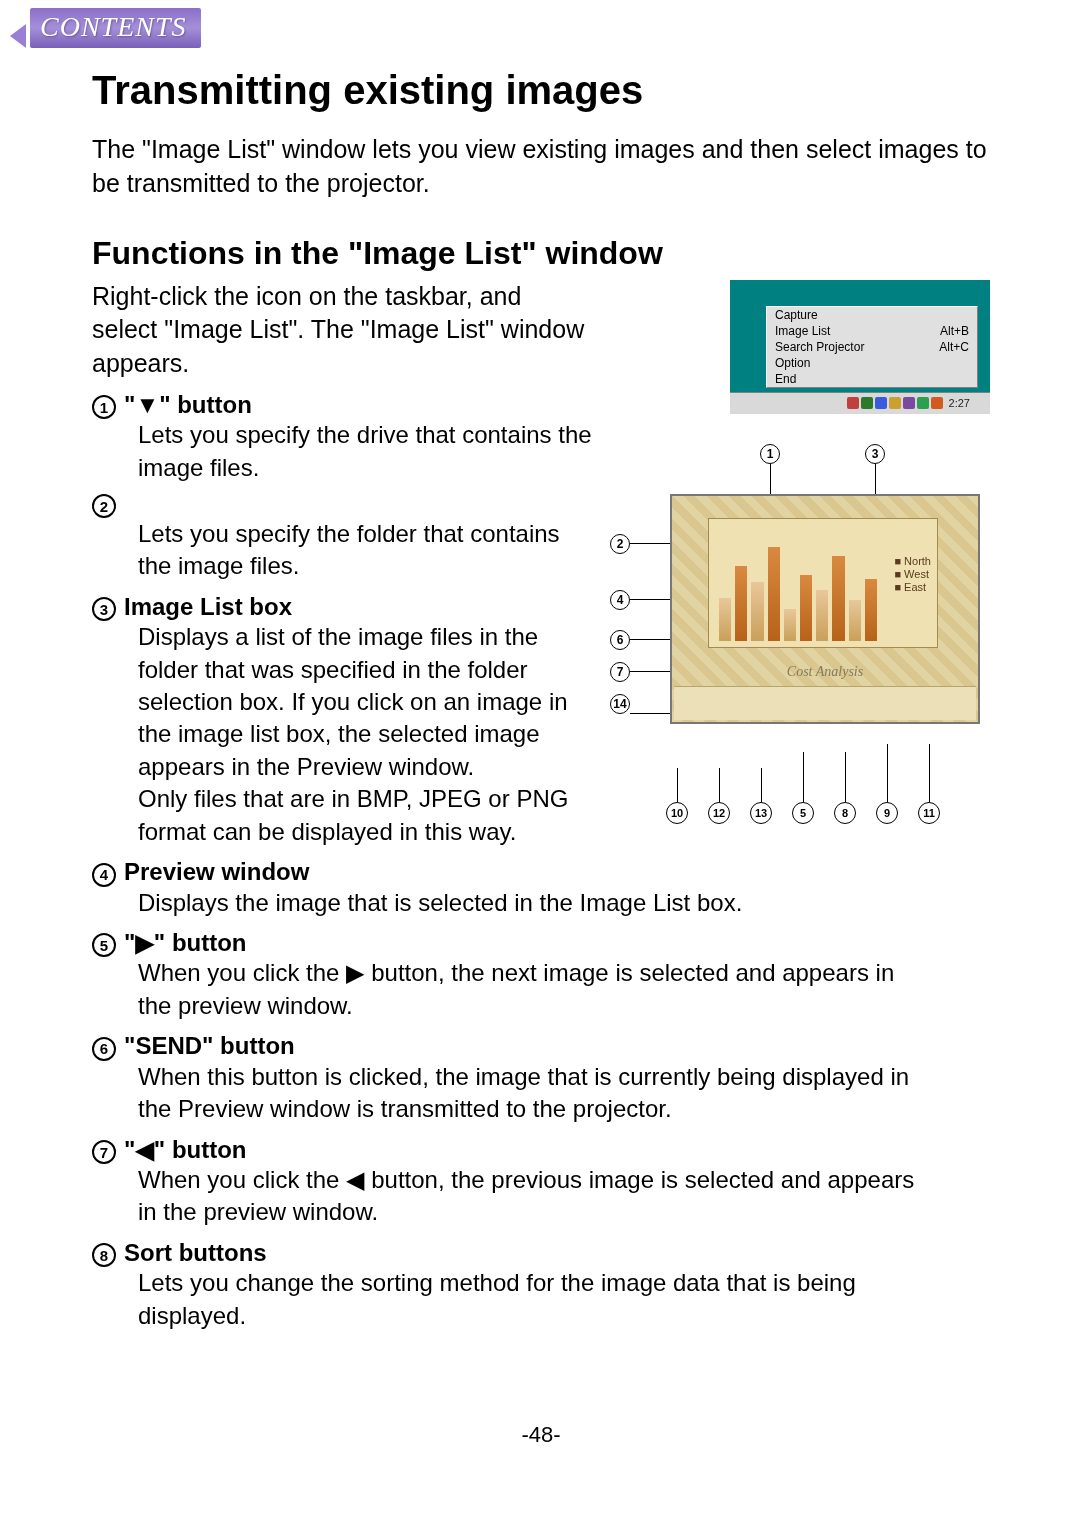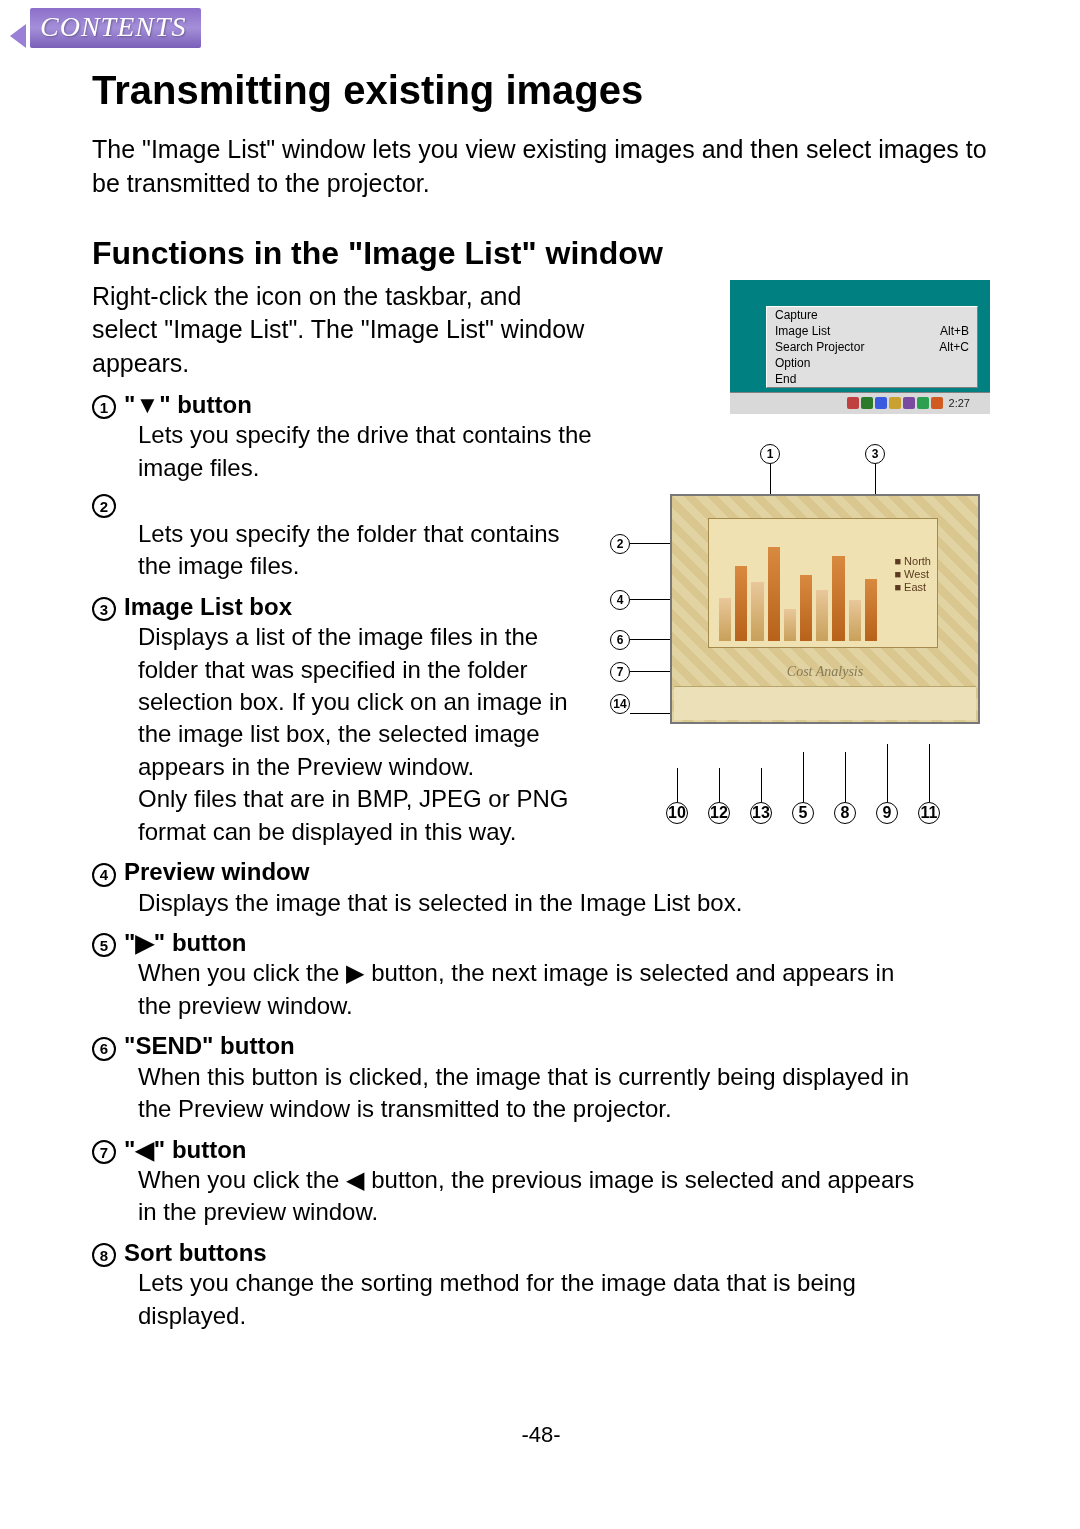--- a/index.html
+++ b/index.html
@@ -80,21 +80,21 @@
     align-items: center; justify-content: center;
     width: 24px; height: 24px;
     border: 2px solid #000;
     border-radius: 50%;
     font-size: 15px;
     font-weight: bold;
     font-family: Arial, sans-serif;
     flex: 0 0 auto;
   }
   .circ.sm { width: 20px; height: 20px; font-size: 12px; border-width: 1.5px; }
-  .circ.sm2 { width: 22px; height: 22px; font-size: 16px; border-width: 1.5px; background:#fff;}
+  .circ.sm2 { width: 22px; height: 22px; font-size: 11px; border-width: 1.5px; background:#fff;}
   .item-body {
     font-size: 24px;
     line-height: 1.35;
     margin-left: 46px;
   }
 
   .wide-items .item-body { max-width: 780px; }
 
   .pagenum { text-align: center; font-size: 22px; margin-top: 90px; }
 

